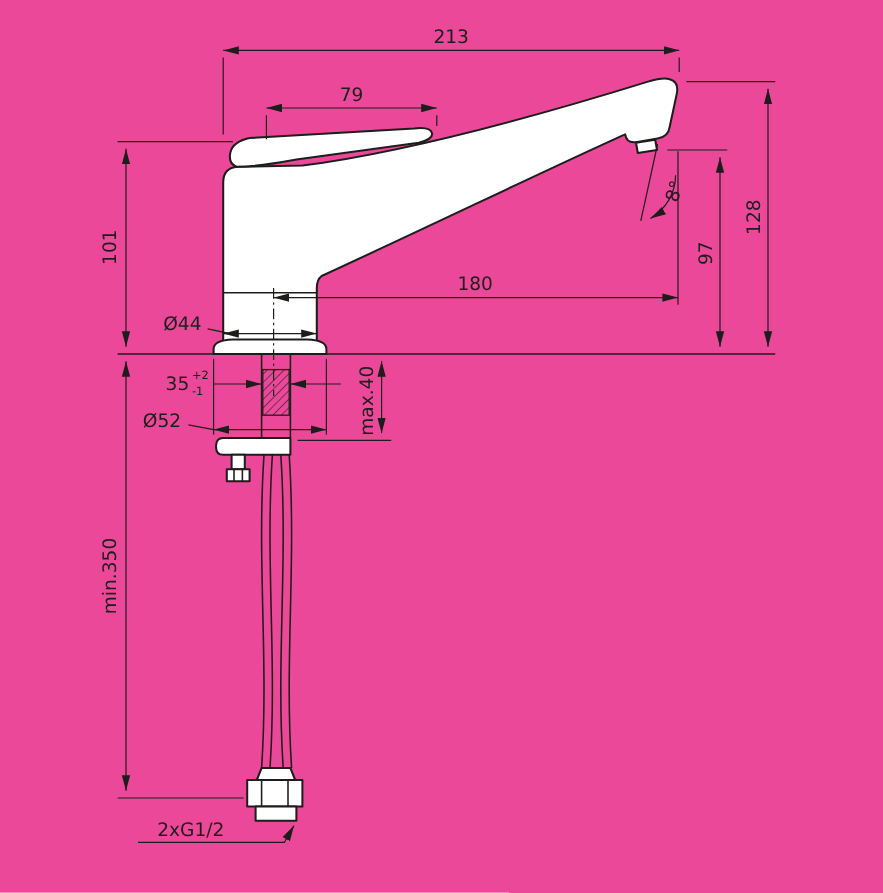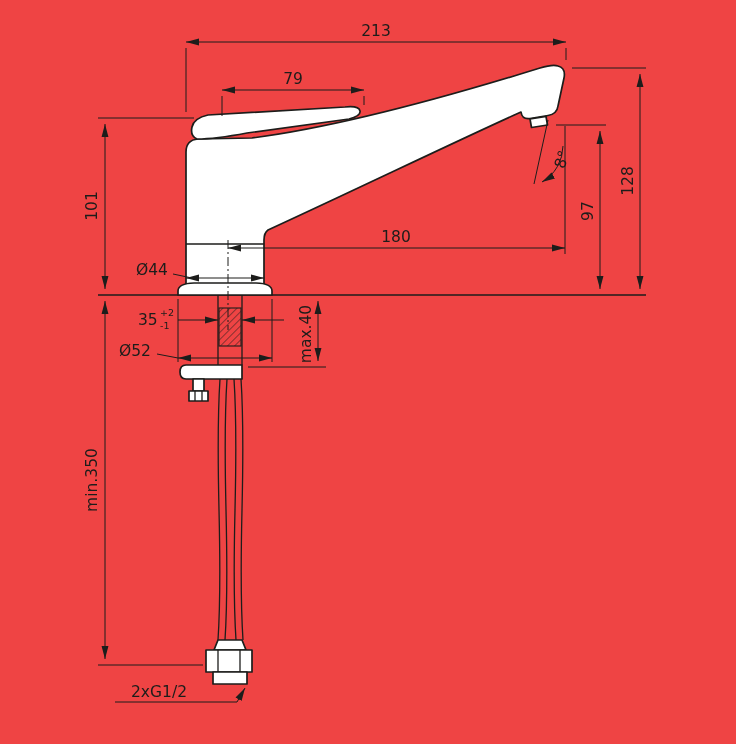--- a/index.html
+++ b/index.html
@@ -1,16 +1,16 @@
 <!DOCTYPE html>
 <html><head>
 <meta charset="utf-8">
 <style>
   html,body{margin:0;padding:0;background:#ffffff;}
-  .canvas{position:relative;width:736px;height:744px;background:#ef4444;overflow:hidden;
+  .canvas{position:relative;width:736px;height:744px;background:#ec4899;overflow:hidden;
           font-family:"DejaVu Sans","Liberation Sans",sans-serif;}
   svg{display:block;}
   .outline{fill:#ffffff;stroke:#1d1d1b;stroke-width:1.7;stroke-linejoin:round;}
   .thin{fill:none;stroke:#1d1d1b;stroke-width:1.3;}
   .dim{fill:none;stroke:#1d1d1b;stroke-width:1;}
   .dimtxt{fill:#1d1d1b;font-size:15.5px;}
   .toltxt{fill:#1d1d1b;font-size:9.5px;}
   .mid{text-anchor:middle;}
 </style>
 </head>

